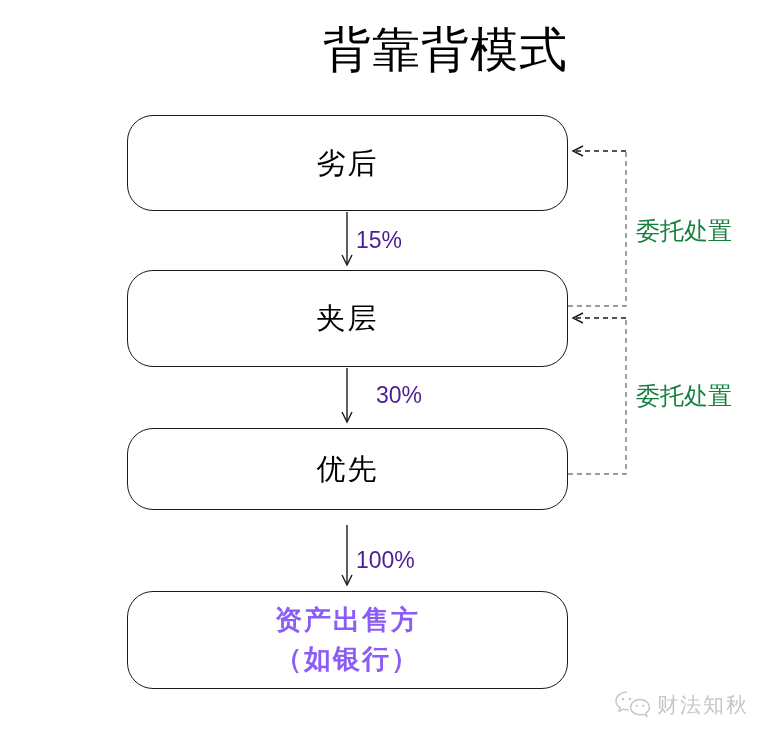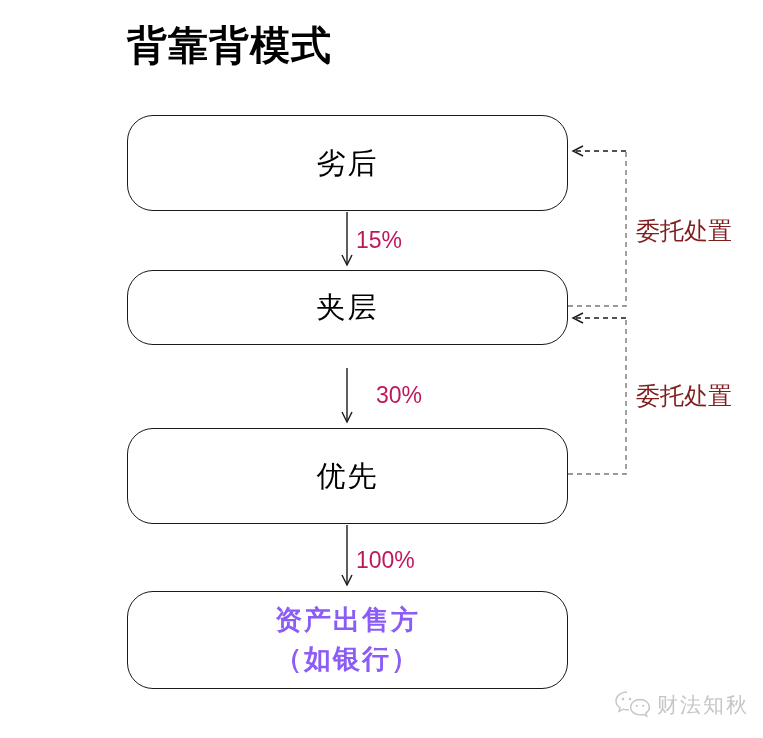--- a/index.html
+++ b/index.html
@@ -13,23 +13,23 @@
     height: 738px;
     background: #ffffff;
     overflow: hidden;
     font-family: "Liberation Sans", sans-serif;
   }
   .title {
     position: absolute;
     left: 127px;
     top: 18px;
     width: 441px;
-    text-align: left;
-    font-size: 40px;
-    font-weight: 700;
+    text-align: right;
+    font-size: 48px;
+    font-weight: 400;
     color: #000000;
     font-family: "Liberation Sans", sans-serif;
     letter-spacing: 1px;
   }
   .overlay {
     position: absolute;
     left: 0;
     top: 0;
     width: 763px;
     height: 738px;
@@ -61,29 +61,29 @@
     font-size: 27px;
     font-weight: 700;
     color: #8b5cf6;
     letter-spacing: 2px;
     line-height: 39px;
   }
   .pct-label {
     position: absolute;
     font-family: "Liberation Sans", sans-serif;
     font-size: 23px;
-    color: #be185d;
+    color: #4c1d95;
     line-height: 1;
     white-space: nowrap;
   }
   .side-label {
     position: absolute;
     font-family: "Liberation Serif", serif;
     font-size: 24px;
-    color: #7f1d1d;
+    color: #15803d;
     line-height: 1;
     white-space: nowrap;
   }
   .watermark {
     position: absolute;
     right: 14px;
     bottom: 18px;
     display: flex;
     align-items: center;
     gap: 6px;
@@ -119,25 +119,25 @@
     <line x1="626" y1="151" x2="573" y2="151" stroke="#1a1a1a" stroke-width="1.4" stroke-dasharray="5 4" marker-end="url(#vhead)"></line>
 
     <polyline points="568,474 626,474 626,319" fill="none" stroke="#7a7a7a" stroke-width="1.4" stroke-dasharray="5 4"></polyline>
     <line x1="626" y1="318" x2="573" y2="318" stroke="#1a1a1a" stroke-width="1.4" stroke-dasharray="5 4" marker-end="url(#vhead)"></line>
   </svg>
 
   <div class="flow-box" style="top:115px; height:96px;">
     <span class="box-label">劣后</span>
   </div>
 
-  <div class="flow-box" style="top:270px; height:75px;">
+  <div class="flow-box" style="top:270px; height:97px;">
     <span class="box-label">夹层</span>
   </div>
 
-  <div class="flow-box" style="top:428px; height:96px;">
+  <div class="flow-box" style="top:428px; height:82px;">
     <span class="box-label">优先</span>
   </div>
 
   <div class="flow-box" style="top:591px; height:98px;">
     <span class="box-label-bold">资产出售方</span>
     <span class="box-label-bold">（如银行）</span>
   </div>
 
   <div class="pct-label" style="left:356px; top:229px;">15%</div>
   <div class="pct-label" style="left:376px; top:384px;">30%</div>

